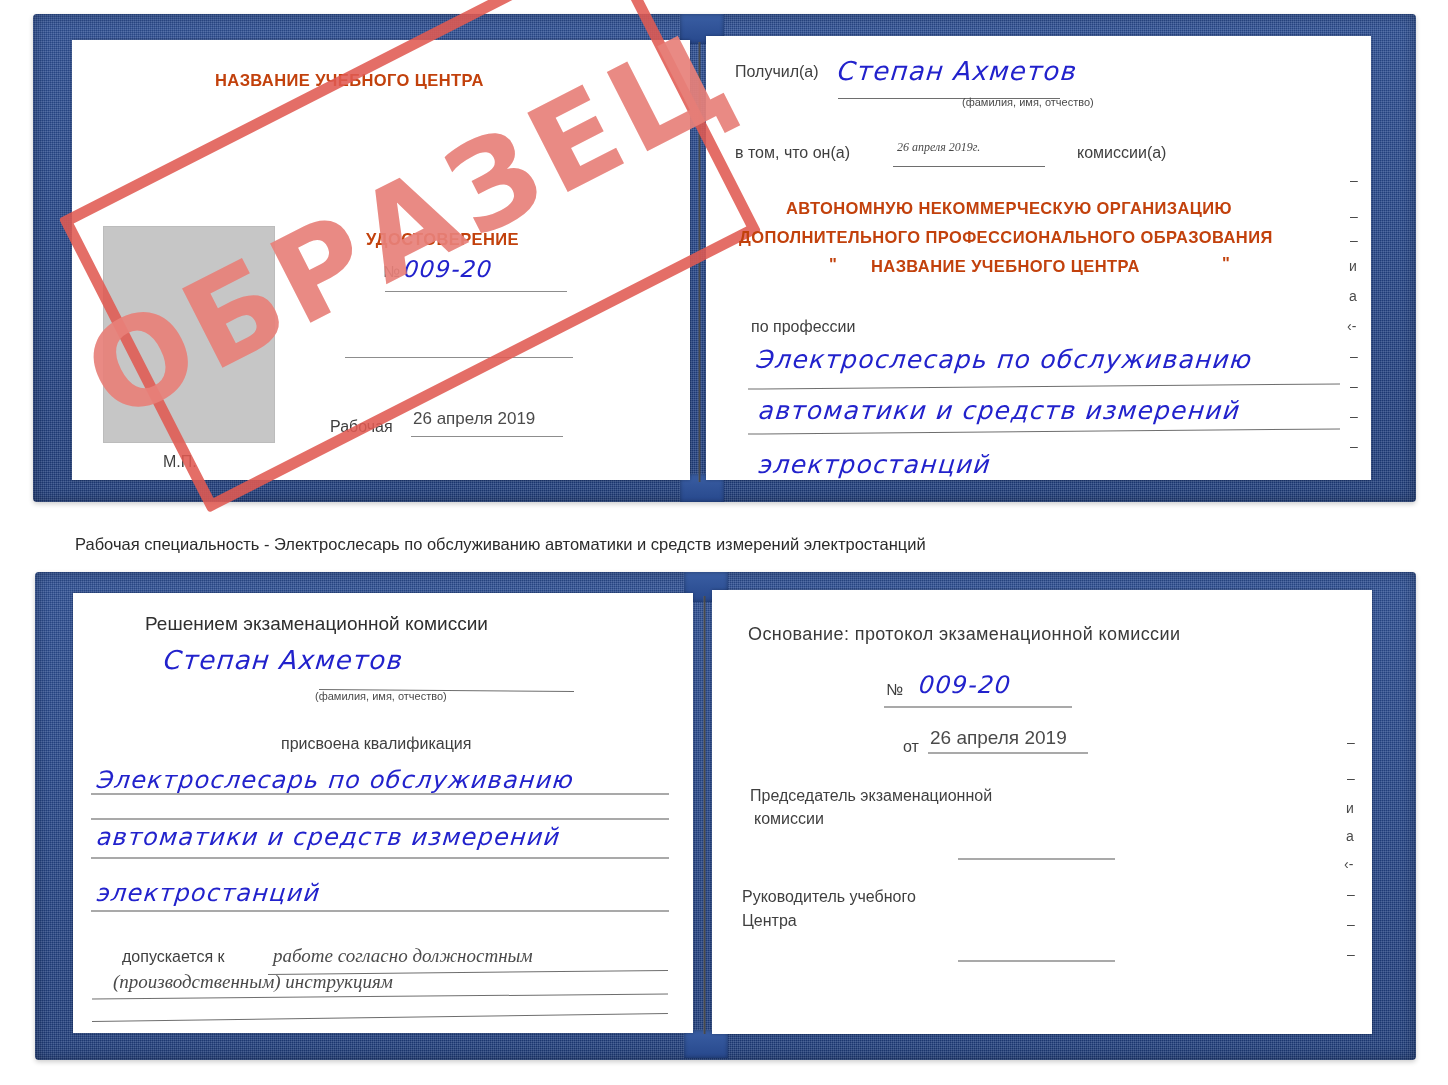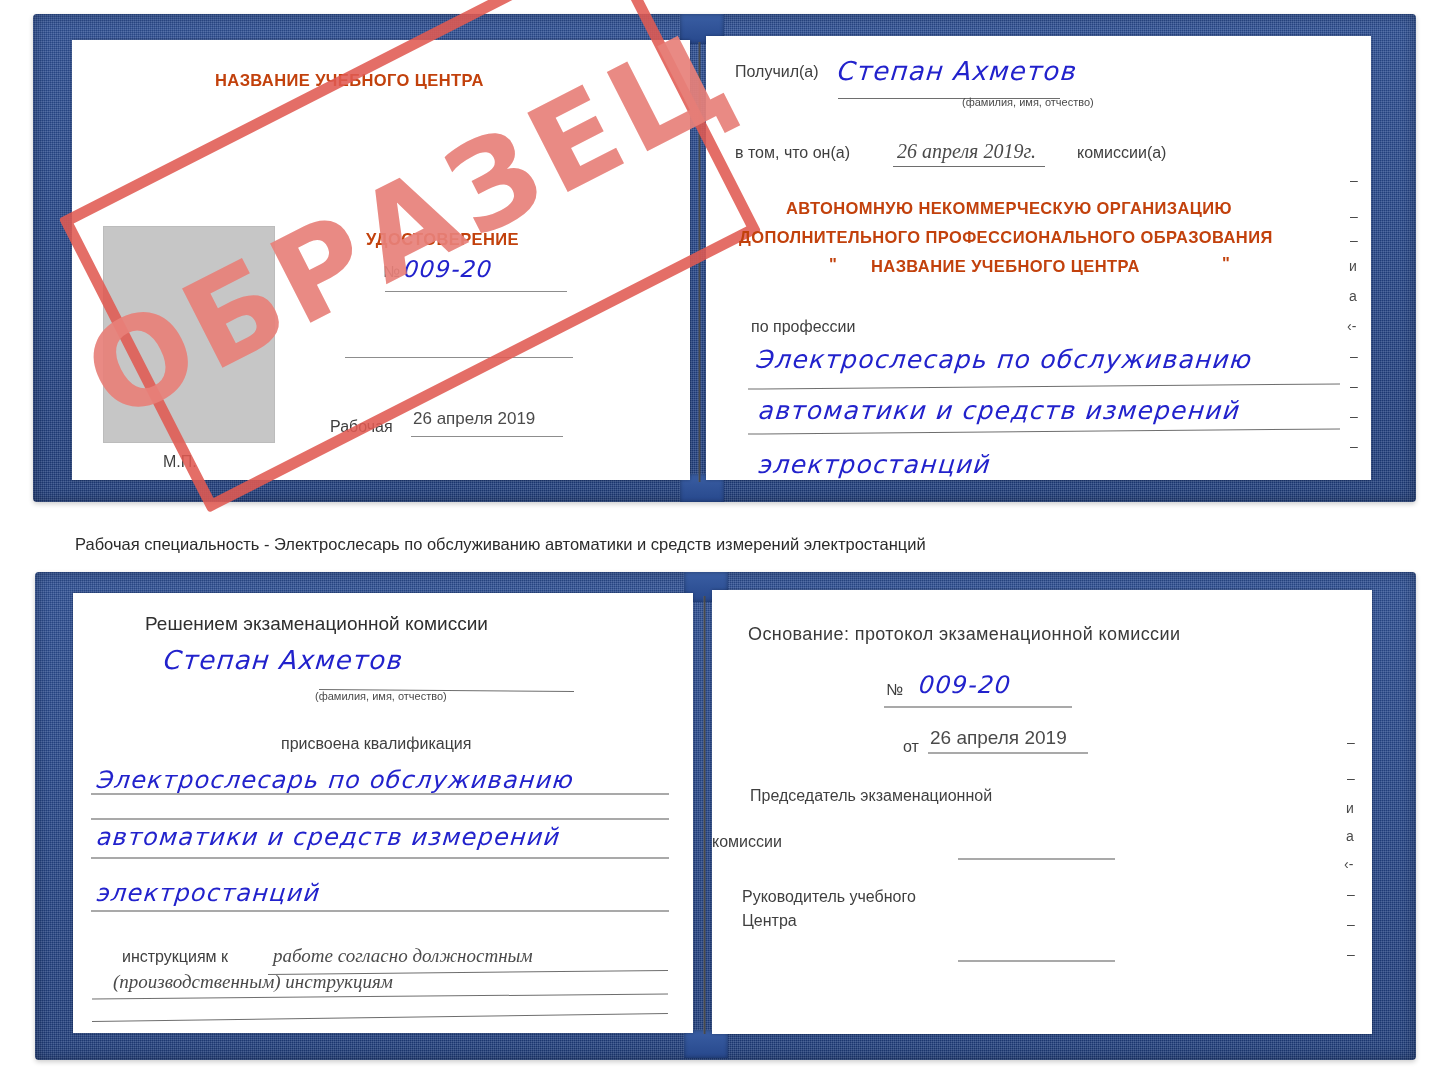--- a/index.html
+++ b/index.html
@@ -64,21 +64,21 @@
     font-size: 16px;
     color: #3f3f3f;
   }
   .lbl-sm {
     font-size: 11px;
     color: #4a4a4a;
   }
   .serif-fill {
     font-family: "Liberation Serif", "DejaVu Serif", serif;
     font-style: italic;
-    font-size: 20px;
+    font-size: 12px;
     color: #4a4a4a;
   }
   .print-fill {
     font-size: 17px;
     color: #4a4a4a;
   }
   .hand {
     position: absolute;
     white-space: pre;
     color: #2222cc;
@@ -243,39 +243,39 @@
 <div class="hand" style="left:97px; top:766px; font-size:24px;">Электрослесарь по обслуживанию</div>
 <div class="rule" style="left:91px; top:793px; width:578px; height:2px; background:#a9a9a9;"></div>
 
 <div class="hand" style="left:97px; top:823px; font-size:24px;">автоматики и средств измерений</div>
 <div class="rule" style="left:91px; top:818px; width:578px; height:2px; background:#a9a9a9;"></div>
 <div class="rule" style="left:91px; top:857px; width:578px; height:2px; background:#a9a9a9;"></div>
 
 <div class="hand" style="left:97px; top:879px; font-size:24px;">электростанций</div>
 <div class="rule" style="left:91px; top:910px; width:578px; height:2px; background:#a9a9a9;"></div>
 
-<div class="t lbl" style="left:122px; top:948px;">инструкциям к</div>
+<div class="t lbl" style="left:122px; top:948px;">допускается к</div>
 <div class="t serif-fill" style="left:273px; top:945px; font-size:19px;">работе согласно должностным</div>
 <div class="rule rule-dark" style="left:268px; top:972px; width:400px; transform:rotate(-0.6deg);"></div>
 <div class="t serif-fill" style="left:113px; top:971px; font-size:19px;">(производственным) инструкциям</div>
 <div class="rule rule-dark" style="left:92px; top:996px; width:576px; transform:rotate(-0.5deg);"></div>
 <div class="rule rule-dark" style="left:92px; top:1017px; width:576px; transform:rotate(-0.8deg);"></div>
 
 <div class="t" style="left:748px; top:624px; font-size:18px; color:#3a3a3a; letter-spacing:0.4px;">Основание: протокол экзаменационной комиссии</div>
 
 <div class="t lbl" style="left:886px; top:681px;">№</div>
 <div class="hand" style="left:919px; top:671px; font-size:24px;">009-20</div>
 <div class="rule" style="left:884px; top:706px; width:188px; height:2px; background:#a9a9a9;"></div>
 
 <div class="t lbl" style="left:903px; top:738px;text-align:right;">от</div>
 <div class="t print-fill" style="left:930px; top:727px; font-size:19px;">26 апреля 2019</div>
 <div class="rule" style="left:928px; top:752px; width:160px; height:2px; background:#a9a9a9;"></div>
 
 <div class="t lbl" style="left:742px; top:787px;margin-left:8px;">Председатель экзаменационной</div>
-<div class="t lbl" style="left:712px; top:810px;margin-top:23px;">комиссии</div>
+<div class="t lbl" style="left:754px; top:810px;">комиссии</div>
 <div class="rule" style="left:958px; top:858px; width:157px; height:2px; background:#a9a9a9;"></div>
 
 <div class="t lbl" style="left:742px; top:888px;">Руководитель учебного</div>
 <div class="t lbl" style="left:742px; top:912px;">Центра</div>
 <div class="rule" style="left:958px; top:960px; width:157px; height:2px; background:#a9a9a9;"></div>
 
 <div class="frag" style="left:1347px; top:734px;">–</div>
 <div class="frag" style="left:1347px; top:770px;">–</div>
 <div class="frag" style="left:1346px; top:800px;">и</div>
 <div class="frag" style="left:1346px; top:828px;">а</div>

